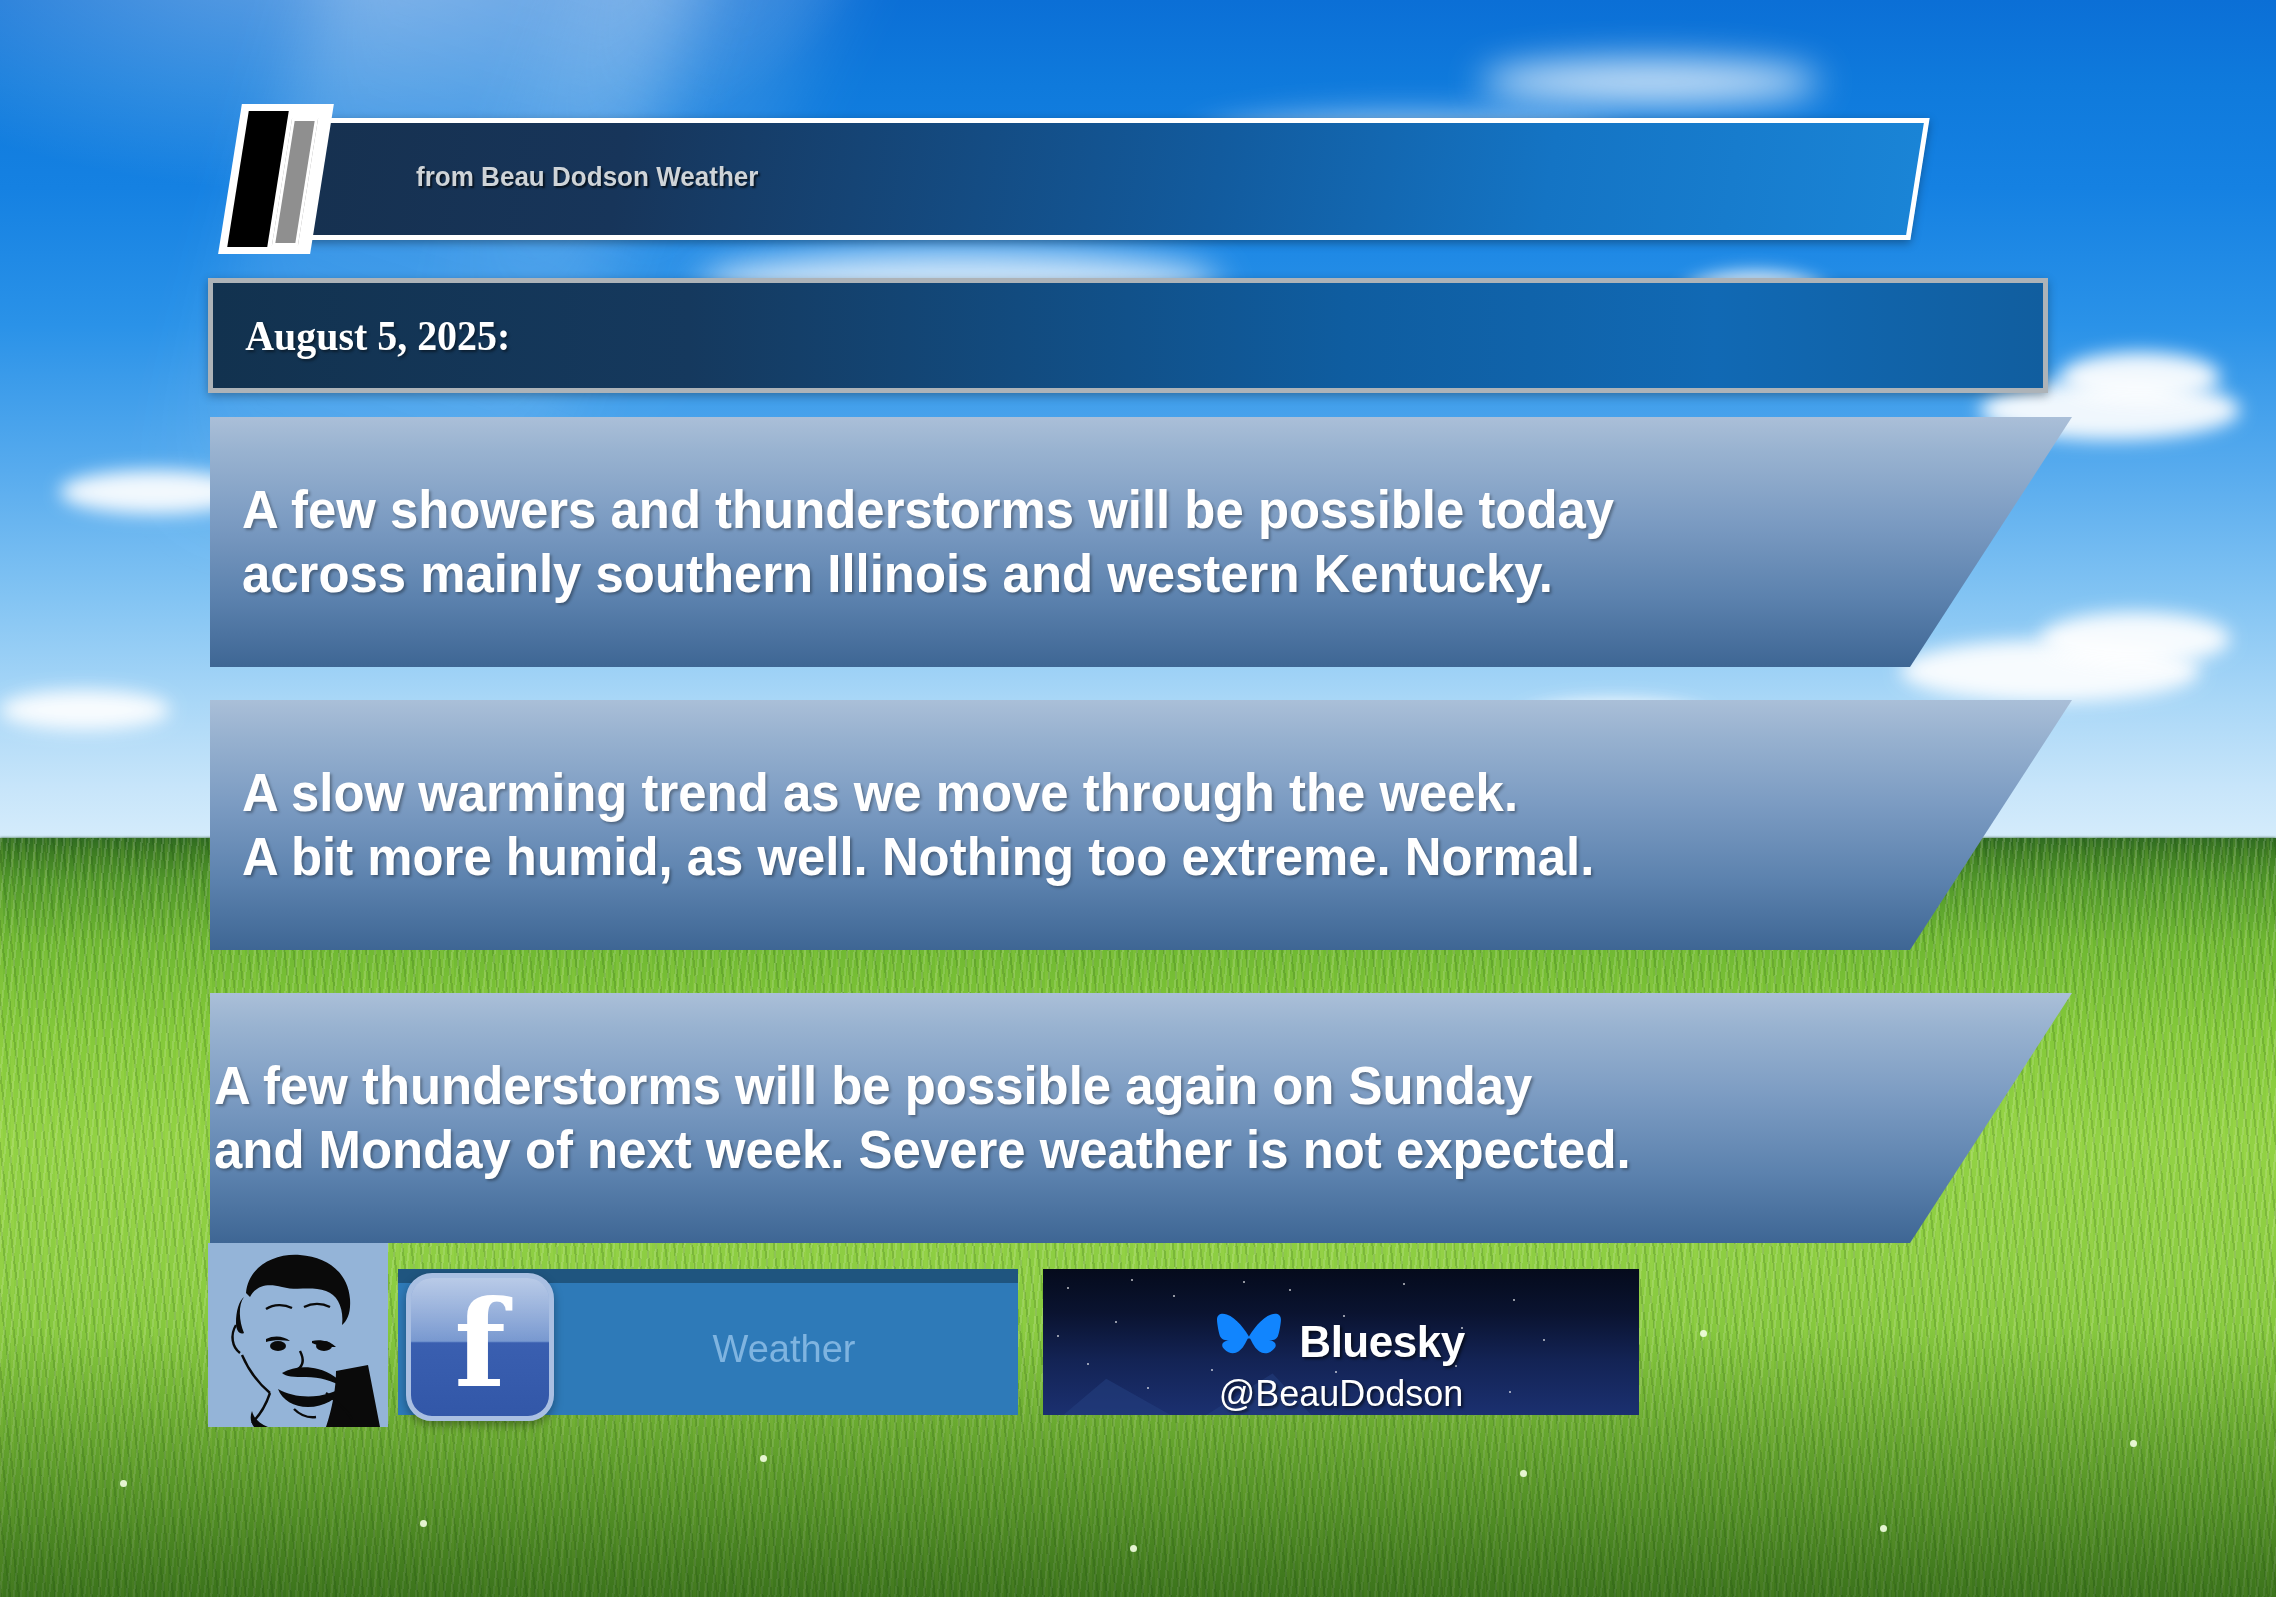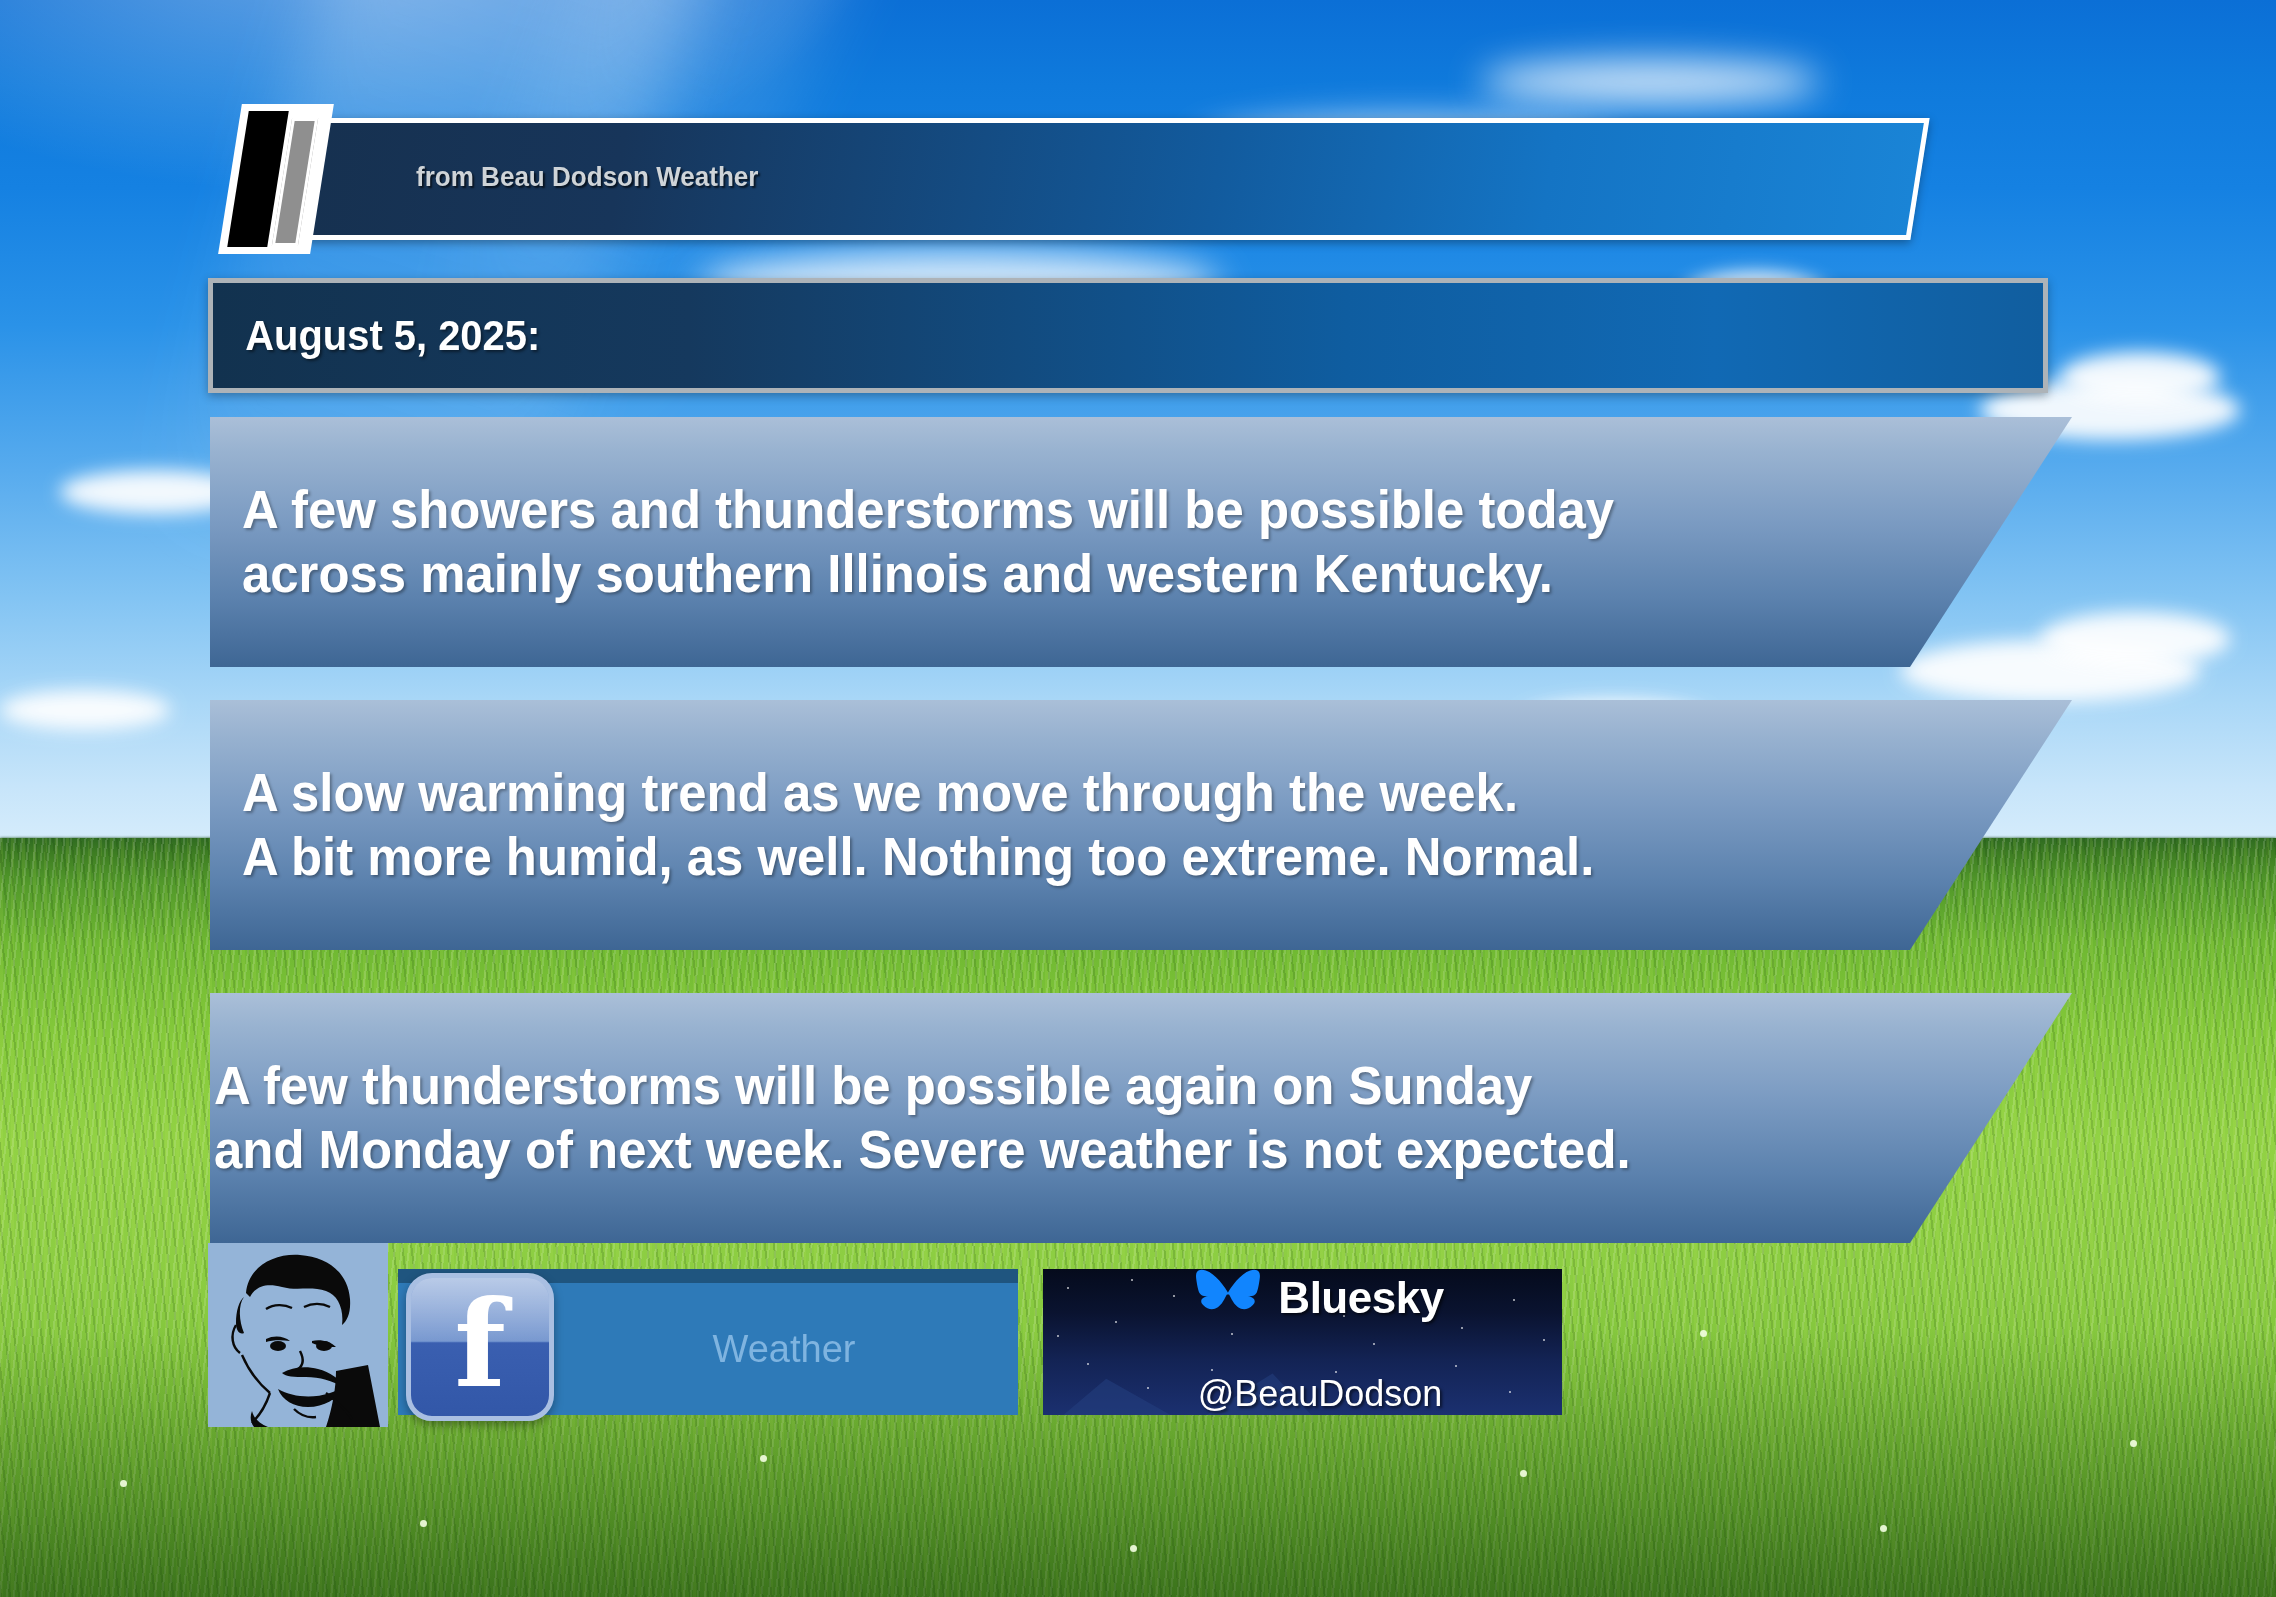--- a/index.html
+++ b/index.html
@@ -92,20 +92,21 @@
   #bracket .bk.grey{left:52px;top:14px;width:26px;height:128px;background:#8f8f8f;border:3px solid #ffffff;box-sizing:border-box;}
 
   
   #datebar{
     position:absolute;left:208px;top:278px;width:1840px;height:115px;
     background:linear-gradient(90deg,#12324f 0%,#15395e 26%,#0f5da0 62%,#1169b4 82%,#115e9f 100%);
     border:5px solid #adb3b8;
     display:flex;align-items:center;
     box-shadow:0 3px 9px rgba(0,0,0,.3);
     box-sizing:border-box;
+    font-family:Liberation Serif, serif;
   }
   #datebar .dtxt{
     color:#ffffff;font-size:42px;font-weight:bold;padding-left:34px;
     transform:scaleX(.95);transform-origin:left center;
     text-shadow:2px 2px 3px rgba(0,0,0,.45);
   }
 
   
   .panel{
     position:absolute;
@@ -166,24 +167,24 @@
     position:absolute;left:0;right:0;top:6px;text-align:center;
     color:#ffffff;font-size:120px;font-weight:bold;
     font-family:"DejaVu Serif", serif;line-height:1;
   }
   #fbtext{
     margin-left:176px;color:#7fb4e0;font-size:38px;line-height:1.12;
     text-align:center;width:420px;
   }
 
   #bsblock{
-    position:absolute;left:835px;top:26px;width:484px;height:146px;
+    position:absolute;left:835px;top:26px;width:596px;height:146px;
     background:linear-gradient(180deg,#050b1c 0%,#0a1330 30%,#132354 62%,#1b3070 100%);
     overflow:hidden;
-    display:flex;flex-direction:column;align-items:center;justify-content:space-between;padding-left:35px;
+    display:flex;flex-direction:column;align-items:center;justify-content:flex-end;
   }
   #bsblock .stars{position:absolute;inset:0;}
   #bsblock .st{position:absolute;width:2px;height:2px;border-radius:50%;background:#ffffff;opacity:.75;}
   #bsblock .ridge{
     position:absolute;left:-20px;bottom:-34px;width:320px;height:90px;
     background:#24407f;opacity:.55;
     clip-path:polygon(0 100%, 26% 22%, 52% 74%, 78% 16%, 100% 100%);
   }
   #bsrow{position:relative;display:flex;align-items:center;gap:16px;z-index:2;}
   #bsname{color:#ffffff;font-size:44px;font-weight:bold;letter-spacing:-.5px;

